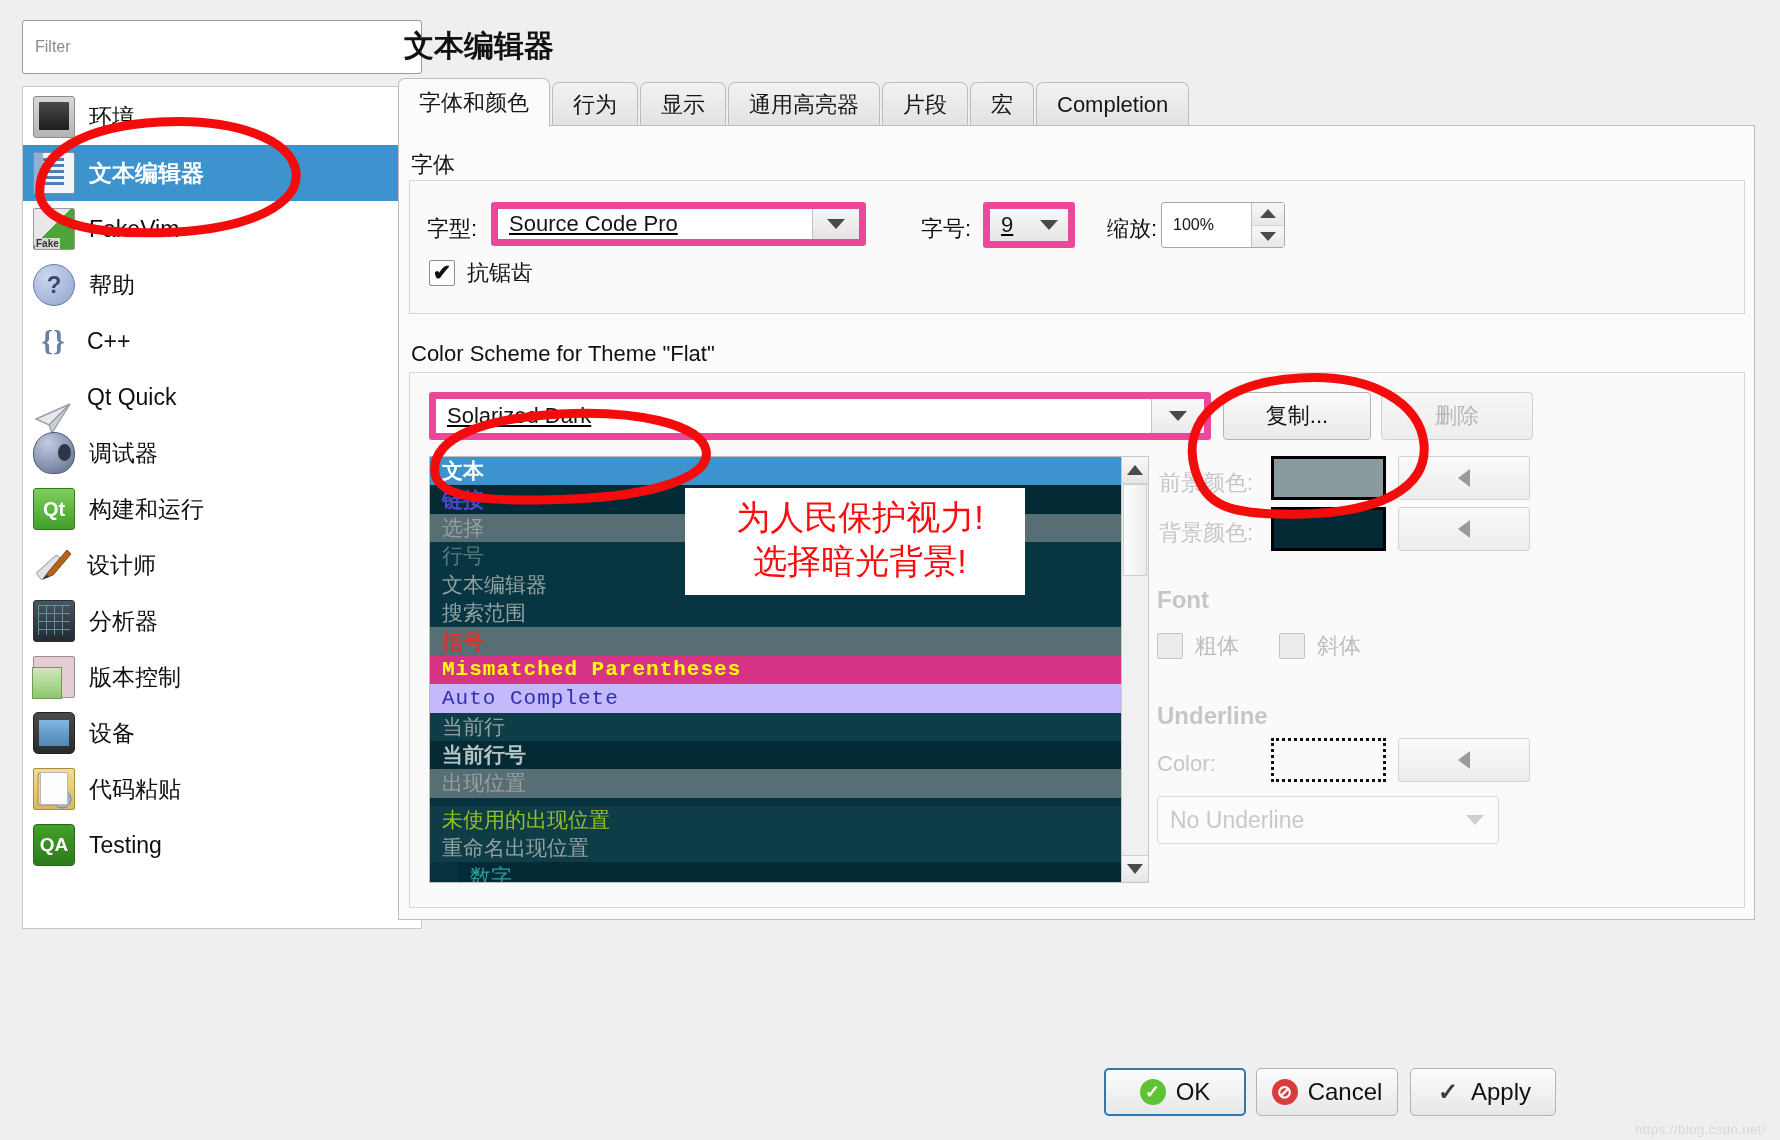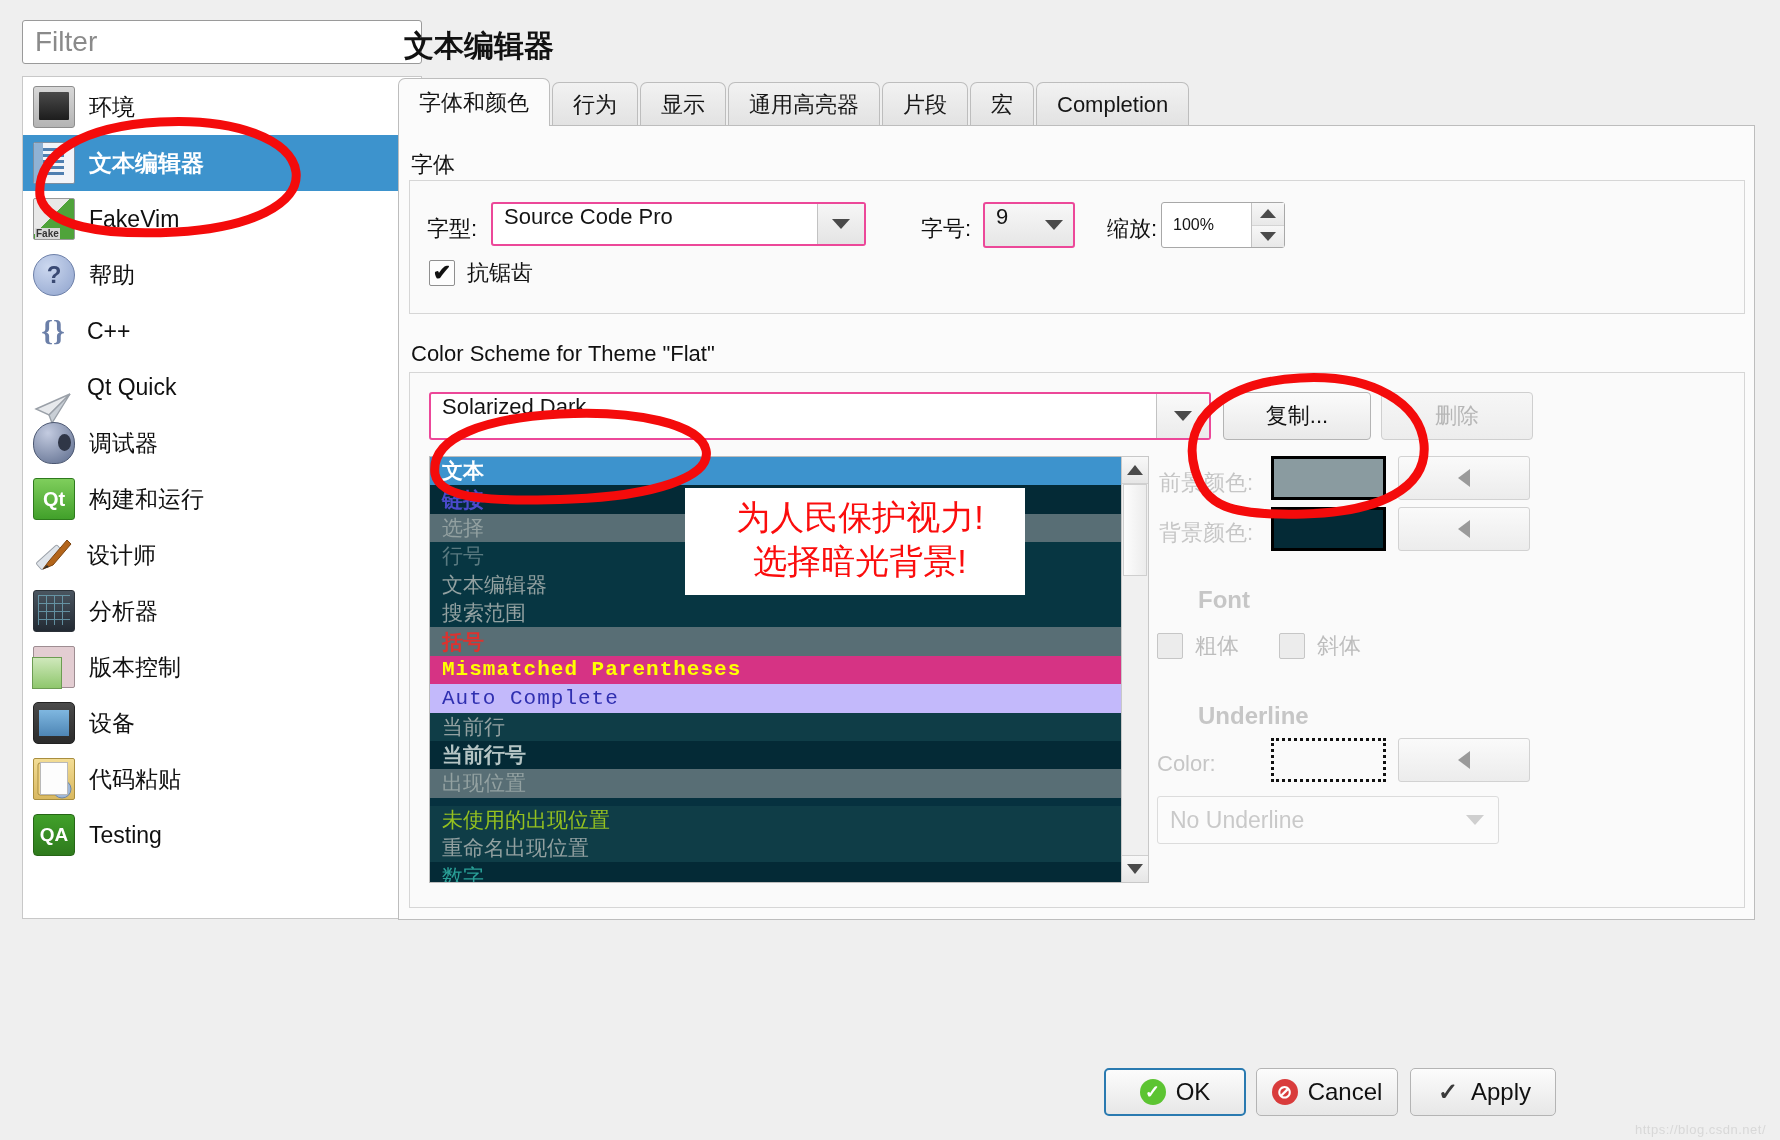--- a/index.html
+++ b/index.html
@@ -11,25 +11,25 @@
   }
   #root { position: relative; width: 1780px; height: 1140px; }
 
   
   #sidebar {
     position: absolute; left: 22px; top: 20px;
     width: 400px; height: 900px;
   }
   #filter-input {
     box-sizing: border-box;
-    width: 400px; height: 44px;
+    width: 400px; height: 54px;
     border: 1px solid #9a9a9a; border-radius: 3px;
     background: #ffffff;
     font-family: "Liberation Sans", sans-serif;
-    font-size: 28px; color: #222;
+    font-size: 16px; color: #222;
     padding: 0 12px;
     outline: none;
   }
   #filter-input::placeholder { color: #8a8a8a; }
   #category-list {
     box-sizing: border-box;
     margin-top: 12px;
     width: 400px; height: 843px;
     background: #ffffff;
     border: 1px solid #c8c8c8;
@@ -122,22 +122,22 @@
   }
   .sect-label { position:absolute; font-size:22px; color:#111; }
   .groupbox {
     position:absolute; background:#fafafa; border:1px solid #d6d6d6;
   }
   .fld-label { position:absolute; font-size:22px; color:#111; }
 
   
   .combo {
     position:absolute; box-sizing:border-box;
-    background:#ffffff; border:2px solid #ec4899; border-radius:3px;
-    display:flex; 
+    background:#ffffff; border:7px solid #ec4899; border-radius:3px;
+    display:flex; align-items:center;text-decoration:underline;
   }
   .combo .ctext { font-size:22px; color:#141414; padding-left:11px; white-space:nowrap; }
   .combo .carrow {
     position:absolute; right:0; top:0; bottom:0; width:46px;
     background:linear-gradient(#f6f6f6,#e4e4e4); border-left:1px solid #c2c2c2;
     display:flex; align-items:center; justify-content:center;
   }
   .carrow::after {
     content:""; width:0;height:0;
     border-left:9px solid transparent; border-right:9px solid transparent;
@@ -216,21 +216,21 @@
   .swatch.dotted { border:3px dotted #111; background:transparent; }
   .revert {
     position:absolute; box-sizing:border-box;
     background:linear-gradient(#fafafa,#ececec); border:1px solid #d2d2d2; border-radius:3px;
     display:flex; align-items:center; justify-content:center;
   }
   .revert::after { content:""; width:0;height:0;border-top:9px solid transparent;
                    border-bottom:9px solid transparent;border-right:12px solid #9a9a9a; }
 
   .rtlabel { position:absolute; font-size:22px; color:#c6c6c6; }
-  .rtheading { position:absolute; font-size:24px; font-weight:bold; color:#c6c6c6;margin-left:41px; }
+  .rtheading { position:absolute; font-size:24px; font-weight:bold; color:#c6c6c6; }
   #no-underline {
     position:absolute; box-sizing:border-box;
     background:#fbfbfb; border:1px solid #dcdcdc; border-radius:3px;
     display:flex; align-items:center;
   }
   #no-underline .ctext { font-size:23px; color:#c9c9c9; padding-left:12px; }
   #no-underline .carrow2 { position:absolute; right:14px; width:0;height:0;
     border-left:9px solid transparent; border-right:9px solid transparent; border-top:10px solid #cfcfcf; }
 
   
@@ -446,21 +446,21 @@
         </div>
         <div class="srow" style="background: rgb(88, 110, 117); color: rgb(147, 161, 161);">
           <span>出现位置</span>
         </div>
         <div class="srow" style="background: rgb(15, 61, 71); color: rgb(149, 193, 31); margin-top: 8px;">
           <span>未使用的出现位置</span>
         </div>
         <div class="srow" style="background: rgb(15, 61, 71); color: rgb(147, 161, 161);">
           <span>重命名出现位置</span>
         </div>
-        <div class="srow" style="background: rgb(4, 42, 54); color: rgb(42, 161, 152);">
+        <div class="srow" style="background: rgb(4, 42, 54); color: rgb(42, 161, 152); margin-left: 28px;">
           <span>数字</span>
         </div>
       </div>
 
     <div id="list-scroll" style="left:722px; top:330px; width:28px; height:427px;">
       <div class="sarrow up"></div>
       <div class="sarrow bot"></div>
       <div id="scroll-thumb"></div>
     </div>
 

